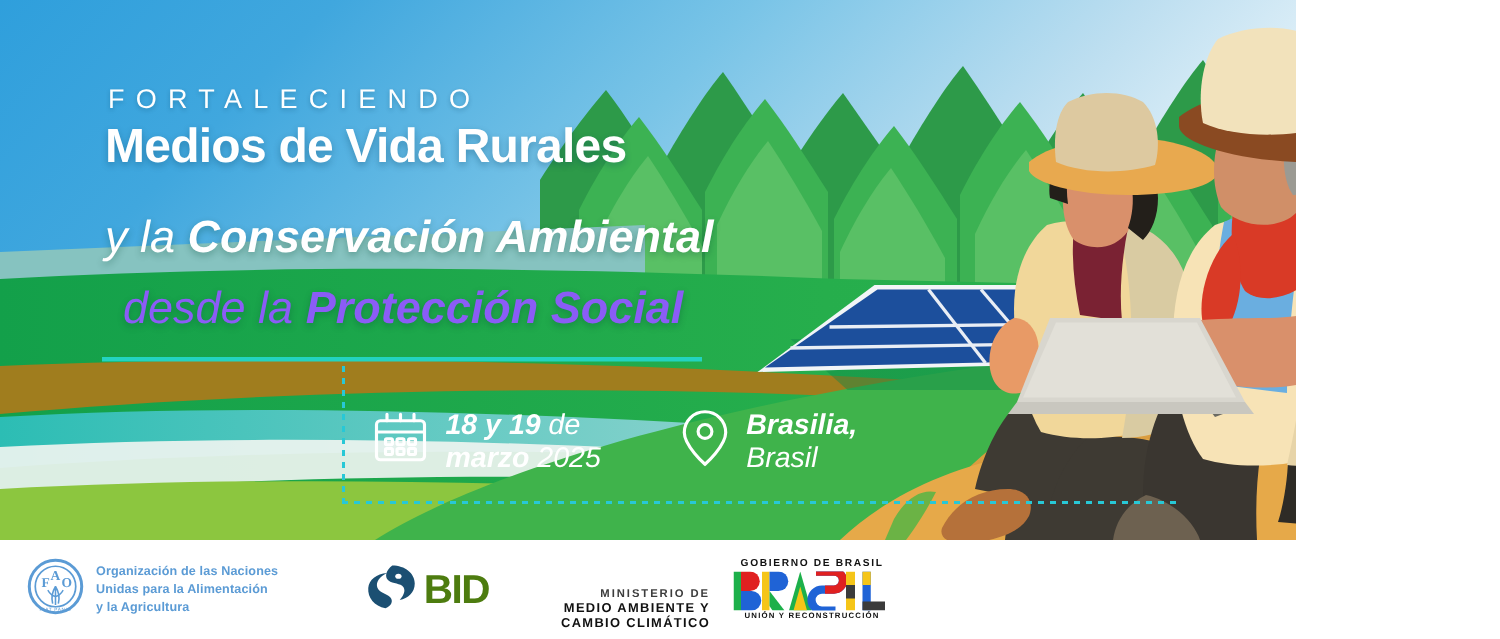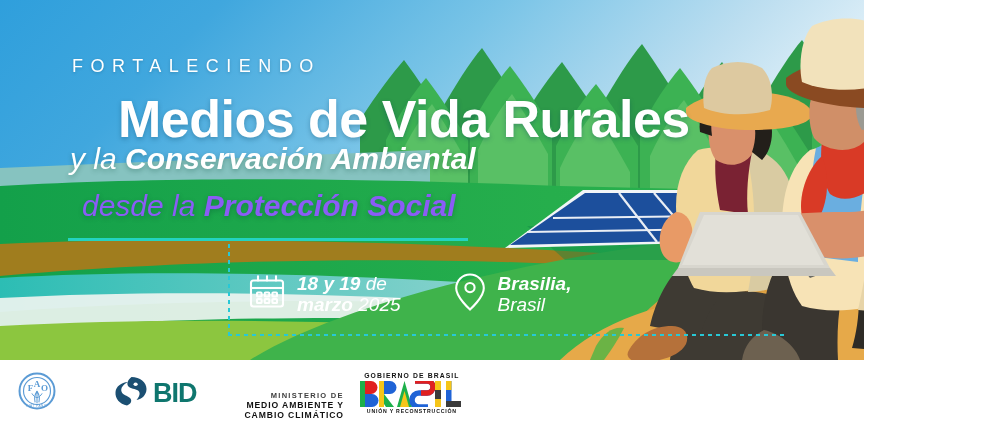--- a/index.html
+++ b/index.html
@@ -40,25 +40,24 @@
     background-size:8px 2px; background-repeat:repeat-x;
   }
 
   
   .eyebrow{
     position:absolute; left:72px; top:56px;
     font-size:18px; letter-spacing:7.5px; font-weight:400; color:#ffffff;
     text-shadow:0 1px 3px rgba(0,60,90,.28);
   }
   .h1{
-    position:absolute; left:70px; top:89px;
-    font-size:52px; font-weight:700; color:#ffffff; letter-spacing:-0.5px;
+    position:absolute; left:70px; top:79px;
+    font-size:32px; font-weight:700; color:#ffffff; letter-spacing:-0.5px;
     text-shadow:0 2px 5px rgba(0,60,90,.33);
     white-space:nowrap;
-    margin-left:48px;
   }
   .h2{
     position:absolute; left:70px; top:142px;
     font-size:30px; font-weight:400; font-style:italic; color:#ffffff;
     text-shadow:0 2px 5px rgba(0,70,50,.33);
     white-space:nowrap;
   }
   .h2 b{ font-weight:700; }
   .h3{
     position:absolute; left:82px; top:189px;
@@ -85,21 +84,21 @@
   .logos{
     position:absolute; left:0; top:0; height:66px; width:640px;
     display:flex; align-items:center; gap:0;
   }
   .logo-fao{ display:flex; align-items:center; gap:8px; margin-left:18px; }
   .fao-txt{
     font-size:8.4px; font-weight:700; color:#5b9bd5; line-height:1.42;
     letter-spacing:.1px;
   }
   .logo-bid{ display:flex; align-items:center; gap:5px; margin-left:58px; }
-  .bid-word{ font-size:27px; font-weight:700; color:#0f766e; letter-spacing:-1px; }
+  .bid-word{ font-size:27px; font-weight:700; color:#4d7c0f; letter-spacing:-1px; }
   .logo-min{ margin-left:48px; text-align:right; }
   .min-l1{ font-size:7.5px; letter-spacing:1.3px; color:#3d3d3d; font-weight:700;margin-top:24px; }
   .min-l2,.min-l3{ font-size:8.6px; letter-spacing:.9px; color:#111; font-weight:700; }
   .logo-br{ margin-left:16px; text-align:center; }
   .br-top{ font-size:6.8px; font-weight:700; letter-spacing:1.1px; color:#111; }
   .br-bot{ font-size:5.2px; font-weight:700; letter-spacing:.8px; color:#111; margin-top:1px; }
 </style>
 </head>
 <body>
 
@@ -314,20 +313,25 @@
             <circle cx="20" cy="20" r="18.4" fill="none" stroke="#5b9bd5" stroke-width="2.1"></circle>
             <circle cx="20" cy="20" r="14.2" fill="none" stroke="#5b9bd5" stroke-width="1.2"></circle>
             <text x="10.2" y="20" font-family="Liberation Serif, serif" font-size="9.5" font-weight="700" fill="#5b9bd5">F</text>
             <text x="16.5" y="15.6" font-family="Liberation Serif, serif" font-size="9.5" font-weight="700" fill="#5b9bd5">A</text>
             <text x="24.3" y="20" font-family="Liberation Serif, serif" font-size="9.5" font-weight="700" fill="#5b9bd5">O</text>
             <path d="M20 20 C17.5 24 17 28 18 32 M20 20 C22.5 24 23 28 22 32 M20 21 L20 33" stroke="#5b9bd5" stroke-width="1.1" fill="none"></path>
             <path d="M14.6 22.5 C16 25 18 26.6 20 27 M25.4 22.5 C24 25 22 26.6 20 27" stroke="#5b9bd5" stroke-width="1" fill="none"></path>
             <text x="20" y="37.2" text-anchor="middle" font-family="Liberation Sans, sans-serif" font-size="3.3" letter-spacing="0.5" fill="#5b9bd5">FIAT PANIS</text>
           </svg>
         </span>
+        <span class="fao-txt">
+          <div>Organización de las Naciones</div>
+          <div>Unidas para la Alimentación</div>
+          <div>y la Agricultura</div>
+        </span>
       </div>
 
       <div class="logo-bid">
         <span>
           <svg width="34" height="30" viewBox="0 0 34 30">
             <path fill="#1b4f72" d="M17.5 1 C26 1 32.5 6.2 32.5 13 C32.5 19 28 23 22.5 24 C25 21 26.5 18 25 15.5 C23 12.5 18 13.5 15 11 C12 8.5 13.5 4 17.5 1 Z"></path>
             <path fill="#1b4f72" d="M14 6 C9 8.5 6.5 12 7.5 15.5 C8.5 19 13.5 19.5 16 22 C18.5 24.5 17 28 13 29.5 C5.5 28 1 22.5 1.5 16 C2 10.5 7 6.5 14 6 Z"></path>
             <ellipse cx="21.6" cy="8.2" rx="2.1" ry="1.7" fill="#ffffff"></ellipse>
           </svg>
         </span>

